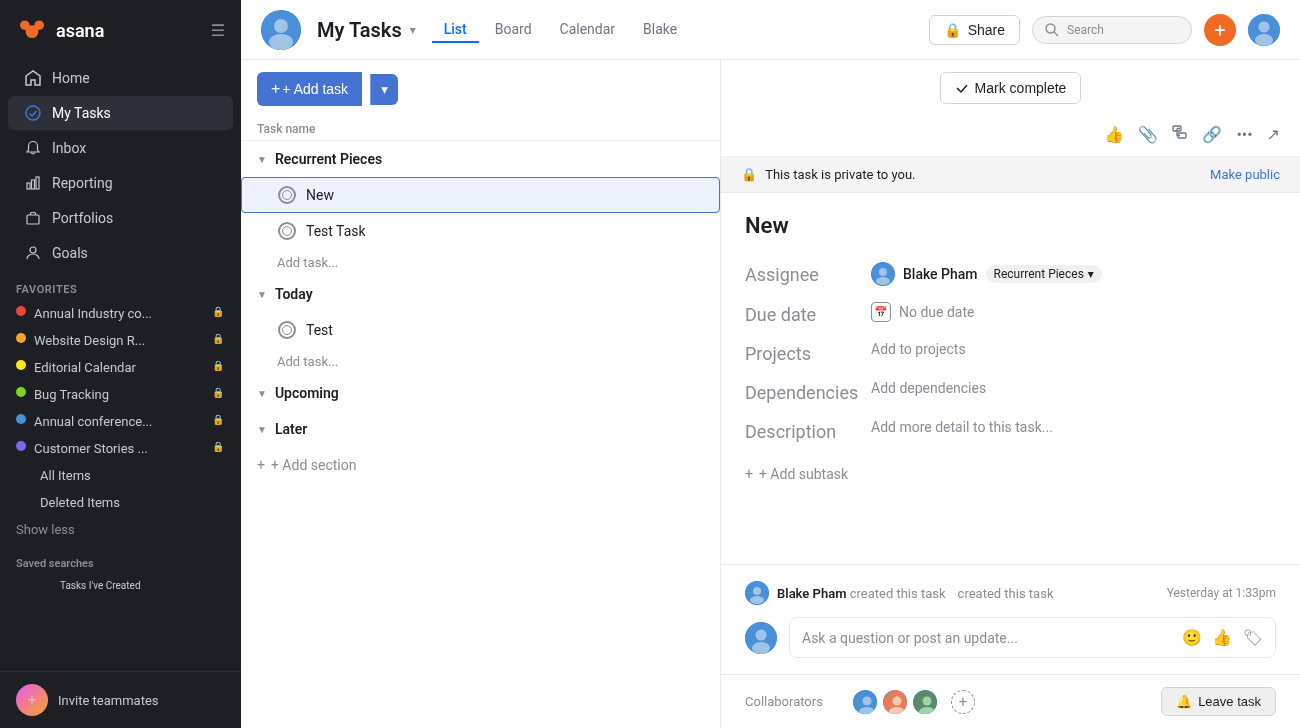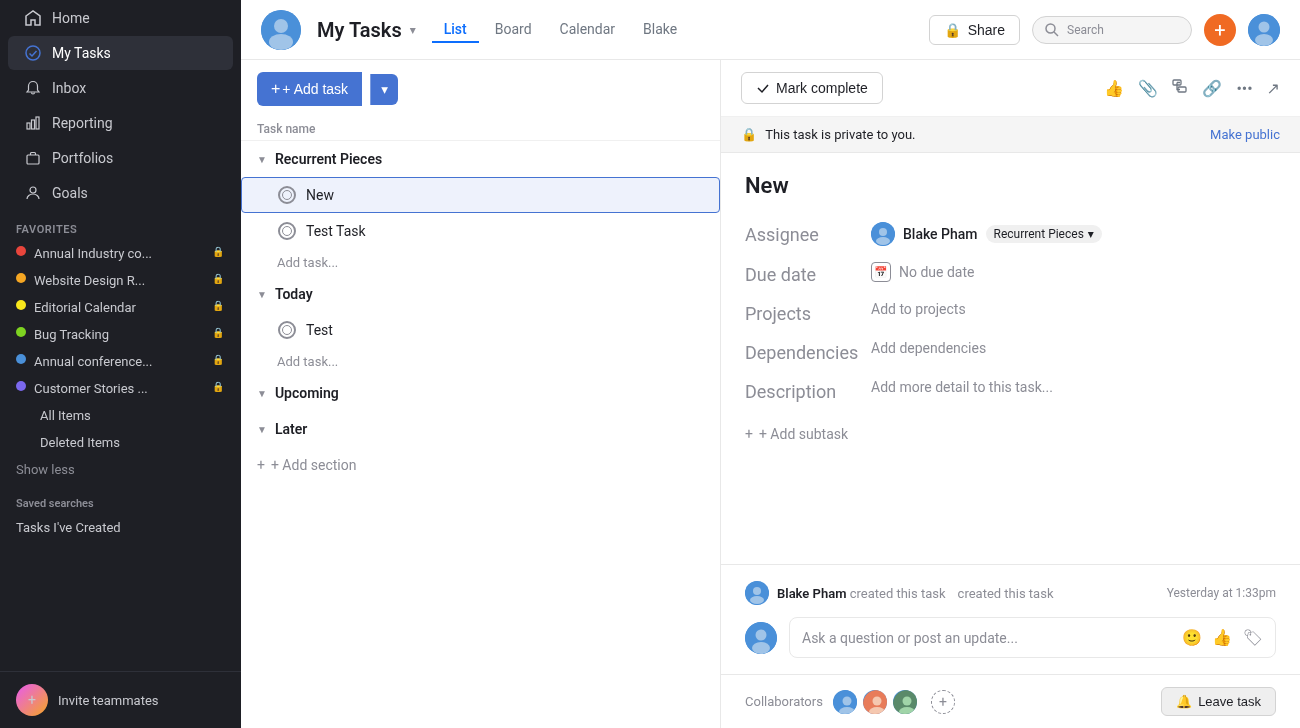--- a/index.html
+++ b/index.html
@@ -80,23 +80,24 @@
       cursor: pointer;
     }
     .saved-searches-label {
       font-size: 11px;
       font-weight: 600;
       color: #8c8d96;
       padding: 14px 16px 4px;
     }
     .saved-search-item {
       padding: 6px 16px;
-      font-size: 13px;
+      font-size: 10px;
       color: #c8c9cf;
       cursor: pointer;
+      margin-left: 44px;
     }
     .invite-teammates {
       display: flex;
       align-items: center;
       gap: 10px;
       padding: 12px 16px;
       margin-top: auto;
       cursor: pointer;
       color: #c8c9cf;
       font-size: 13px;
@@ -335,22 +336,23 @@
       flex: 1;
       display: flex;
       flex-direction: column;
       overflow-y: auto;
       background: #fff;
     }
     .task-detail-toolbar {
       display: flex;
       align-items: center;
       padding: 12px 20px;
-      gap: 12px;
+      gap: 20px;
       border-bottom: 1px solid #f0f0f0;
+      flex-direction: column;
     }
     .mark-complete-btn {
       display: flex;
       align-items: center;
       gap: 6px;
       padding: 7px 14px;
       border: 1px solid #d3d3d3;
       border-radius: 6px;
       background: #fff;
       cursor: pointer;
@@ -505,21 +507,21 @@
     .collaborators-row {
       display: flex;
       align-items: center;
       padding: 12px 24px;
       border-top: 1px solid #e8e8e8;
       gap: 8px;
     }
     .collab-label {
       font-size: 13px;
       color: #8c8d96;
-      margin-right: 0;
+      margin-right: 20px;
     }
     .collab-avatar {
       width: 28px;
       height: 28px;
       border-radius: 50%;
       background: #4a90d9;
       border: 2px solid #fff;
       margin-left: -6px;
       overflow: hidden;
     }
@@ -547,20 +549,31 @@
       border-radius: 6px;
       font-size: 13px;
       cursor: pointer;
       color: #1e1f25;
     }
   </style>
 </head>
 <body>
 
 <div id="sidebar">
+  <div class="sidebar-logo">
+    <div class="asana-logo">
+      <svg class="asana-logo-icon" viewBox="0 0 40 40" xmlns="http://www.w3.org/2000/svg">
+        <circle cx="20" cy="22" r="8" fill="#f06a23"></circle>
+        <circle cx="11" cy="14" r="6" fill="#f06a23"></circle>
+        <circle cx="29" cy="14" r="6" fill="#f06a23"></circle>
+      </svg>
+      <span style="color:#fff;font-size:18px;font-weight:600;">asana</span>
+    </div>
+    <div style="color:#8c8d96;cursor:pointer;font-size:16px;">☰</div>
+  </div>
 
   <div>
     <div class="sidebar-nav-item">
       <span class="nav-icon">
         <svg width="16" height="16" viewBox="0 0 16 16" fill="none">
             <path d="M1 6L8 1L15 6V15H10V10H6V15H1V6Z" stroke="#c8c9cf" stroke-width="1.5" fill="none"></path>
           </svg>
       </span>
       <span>Home</span>
     </div>

